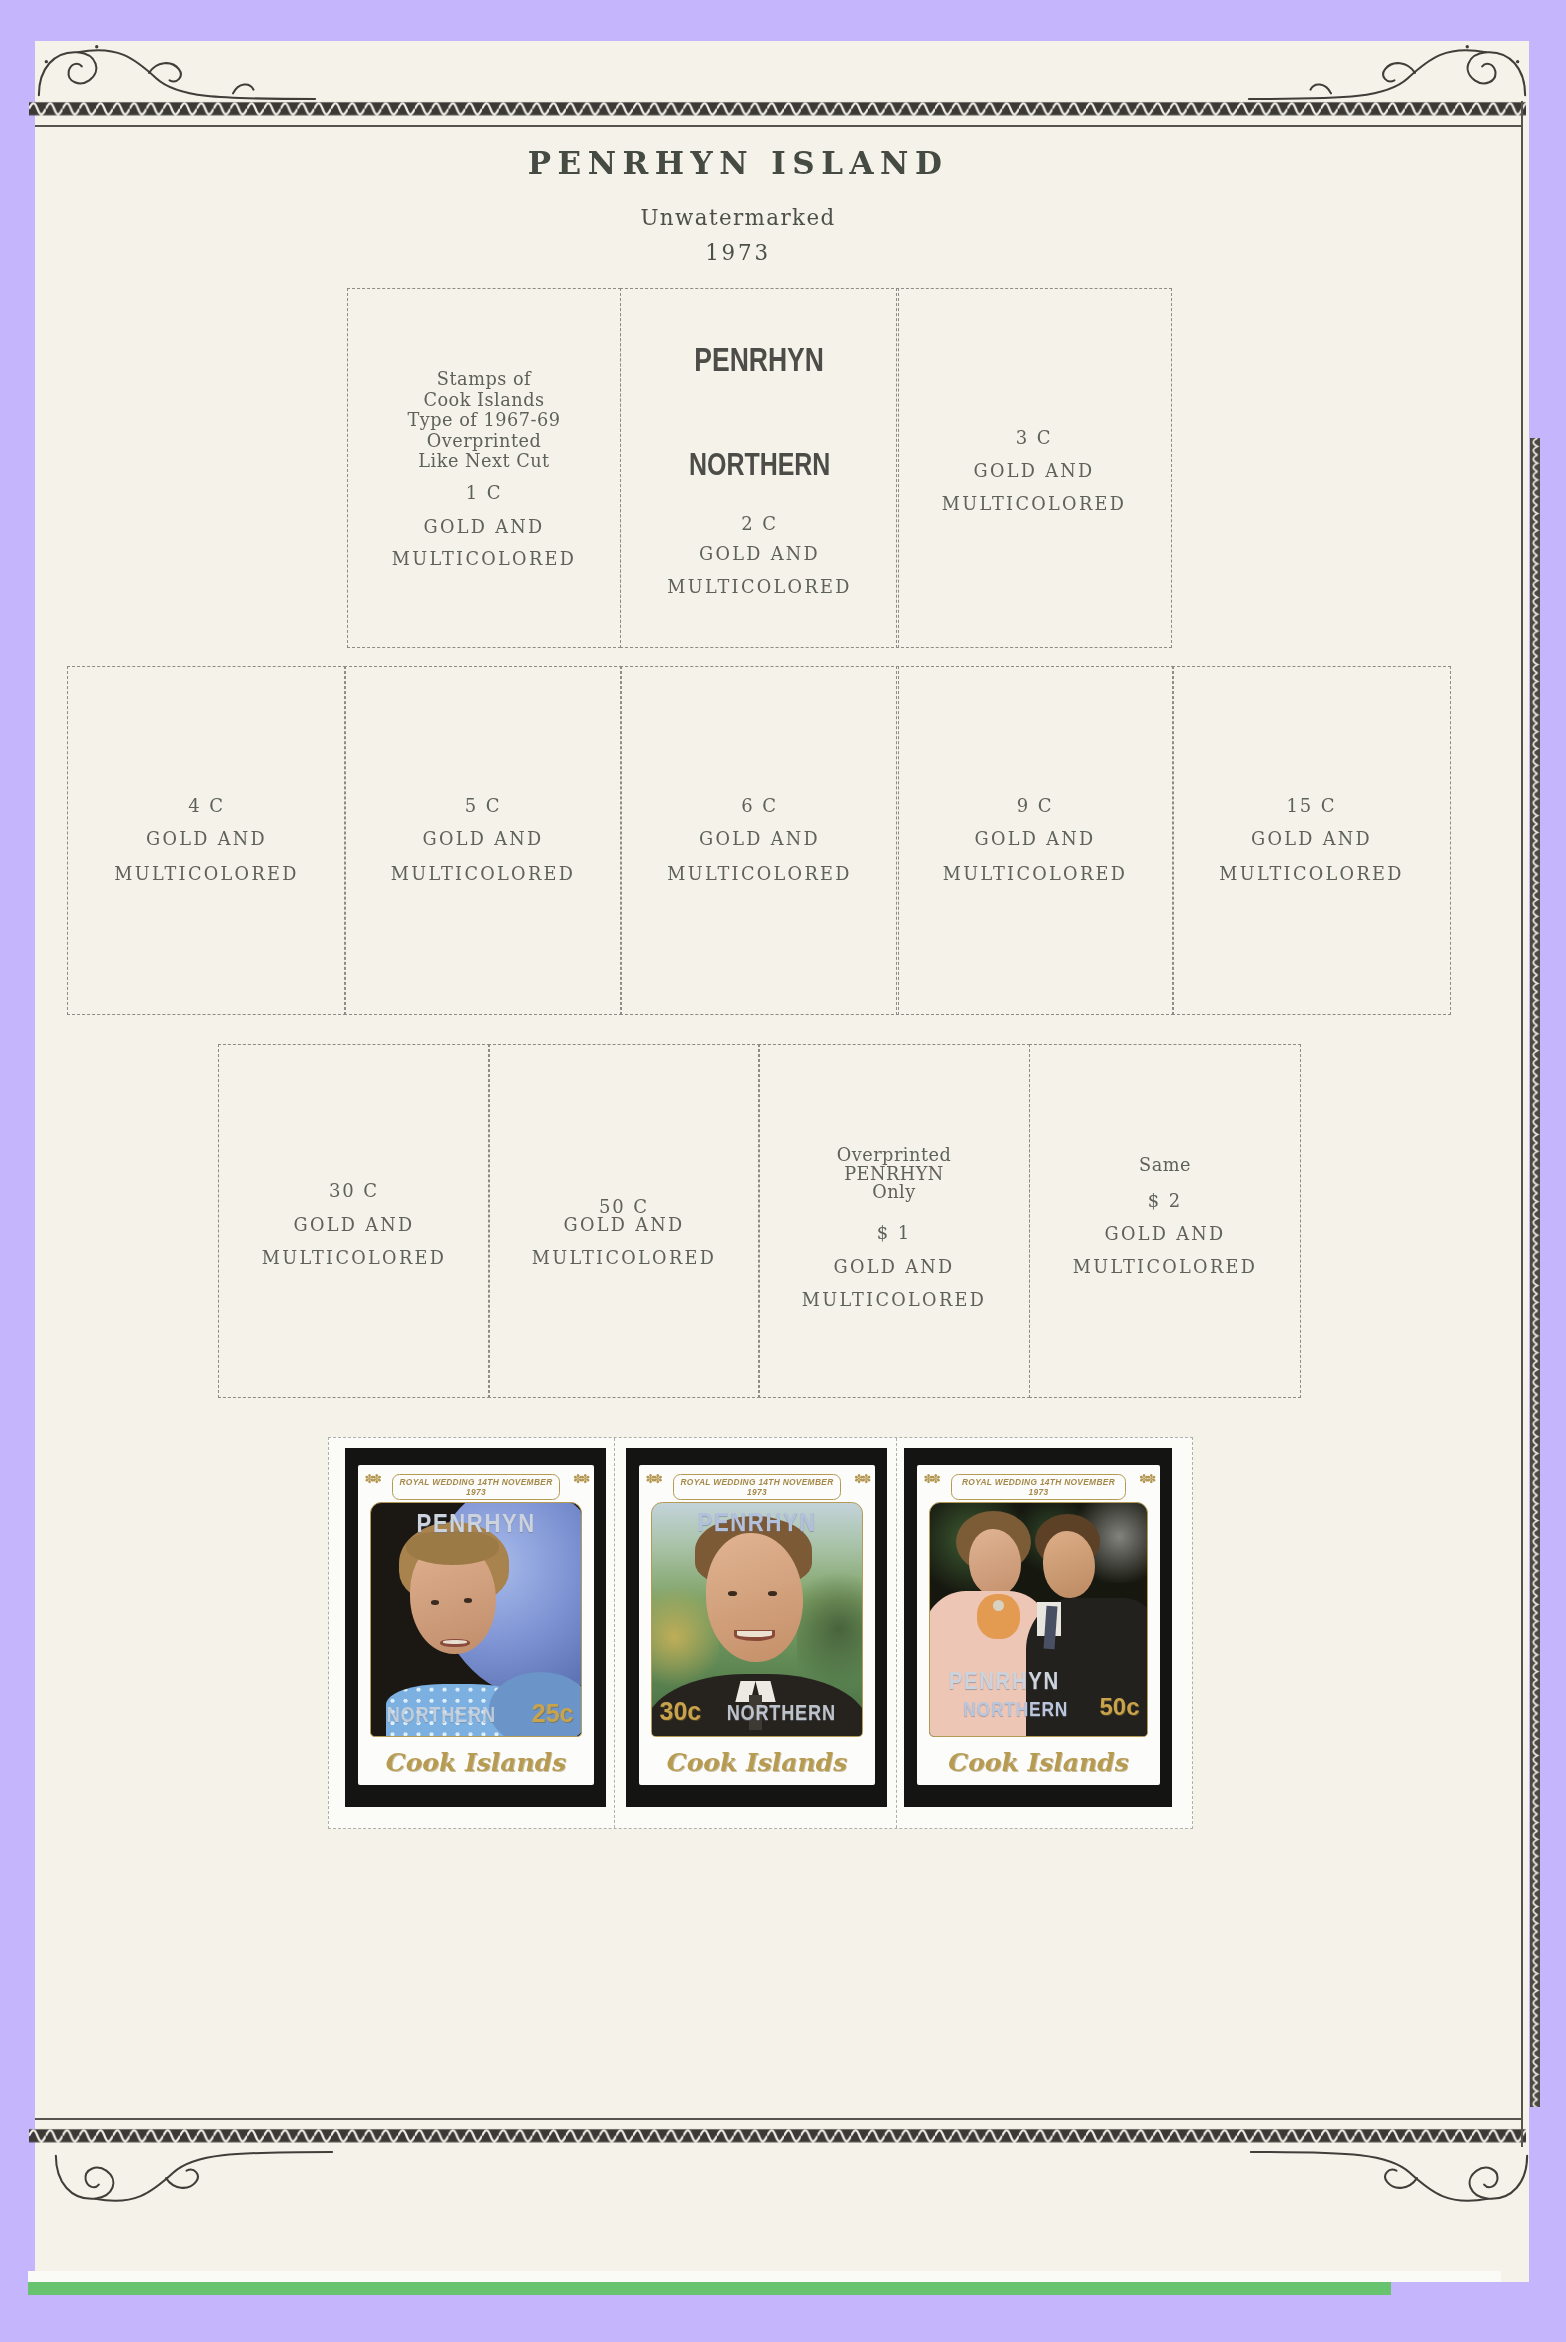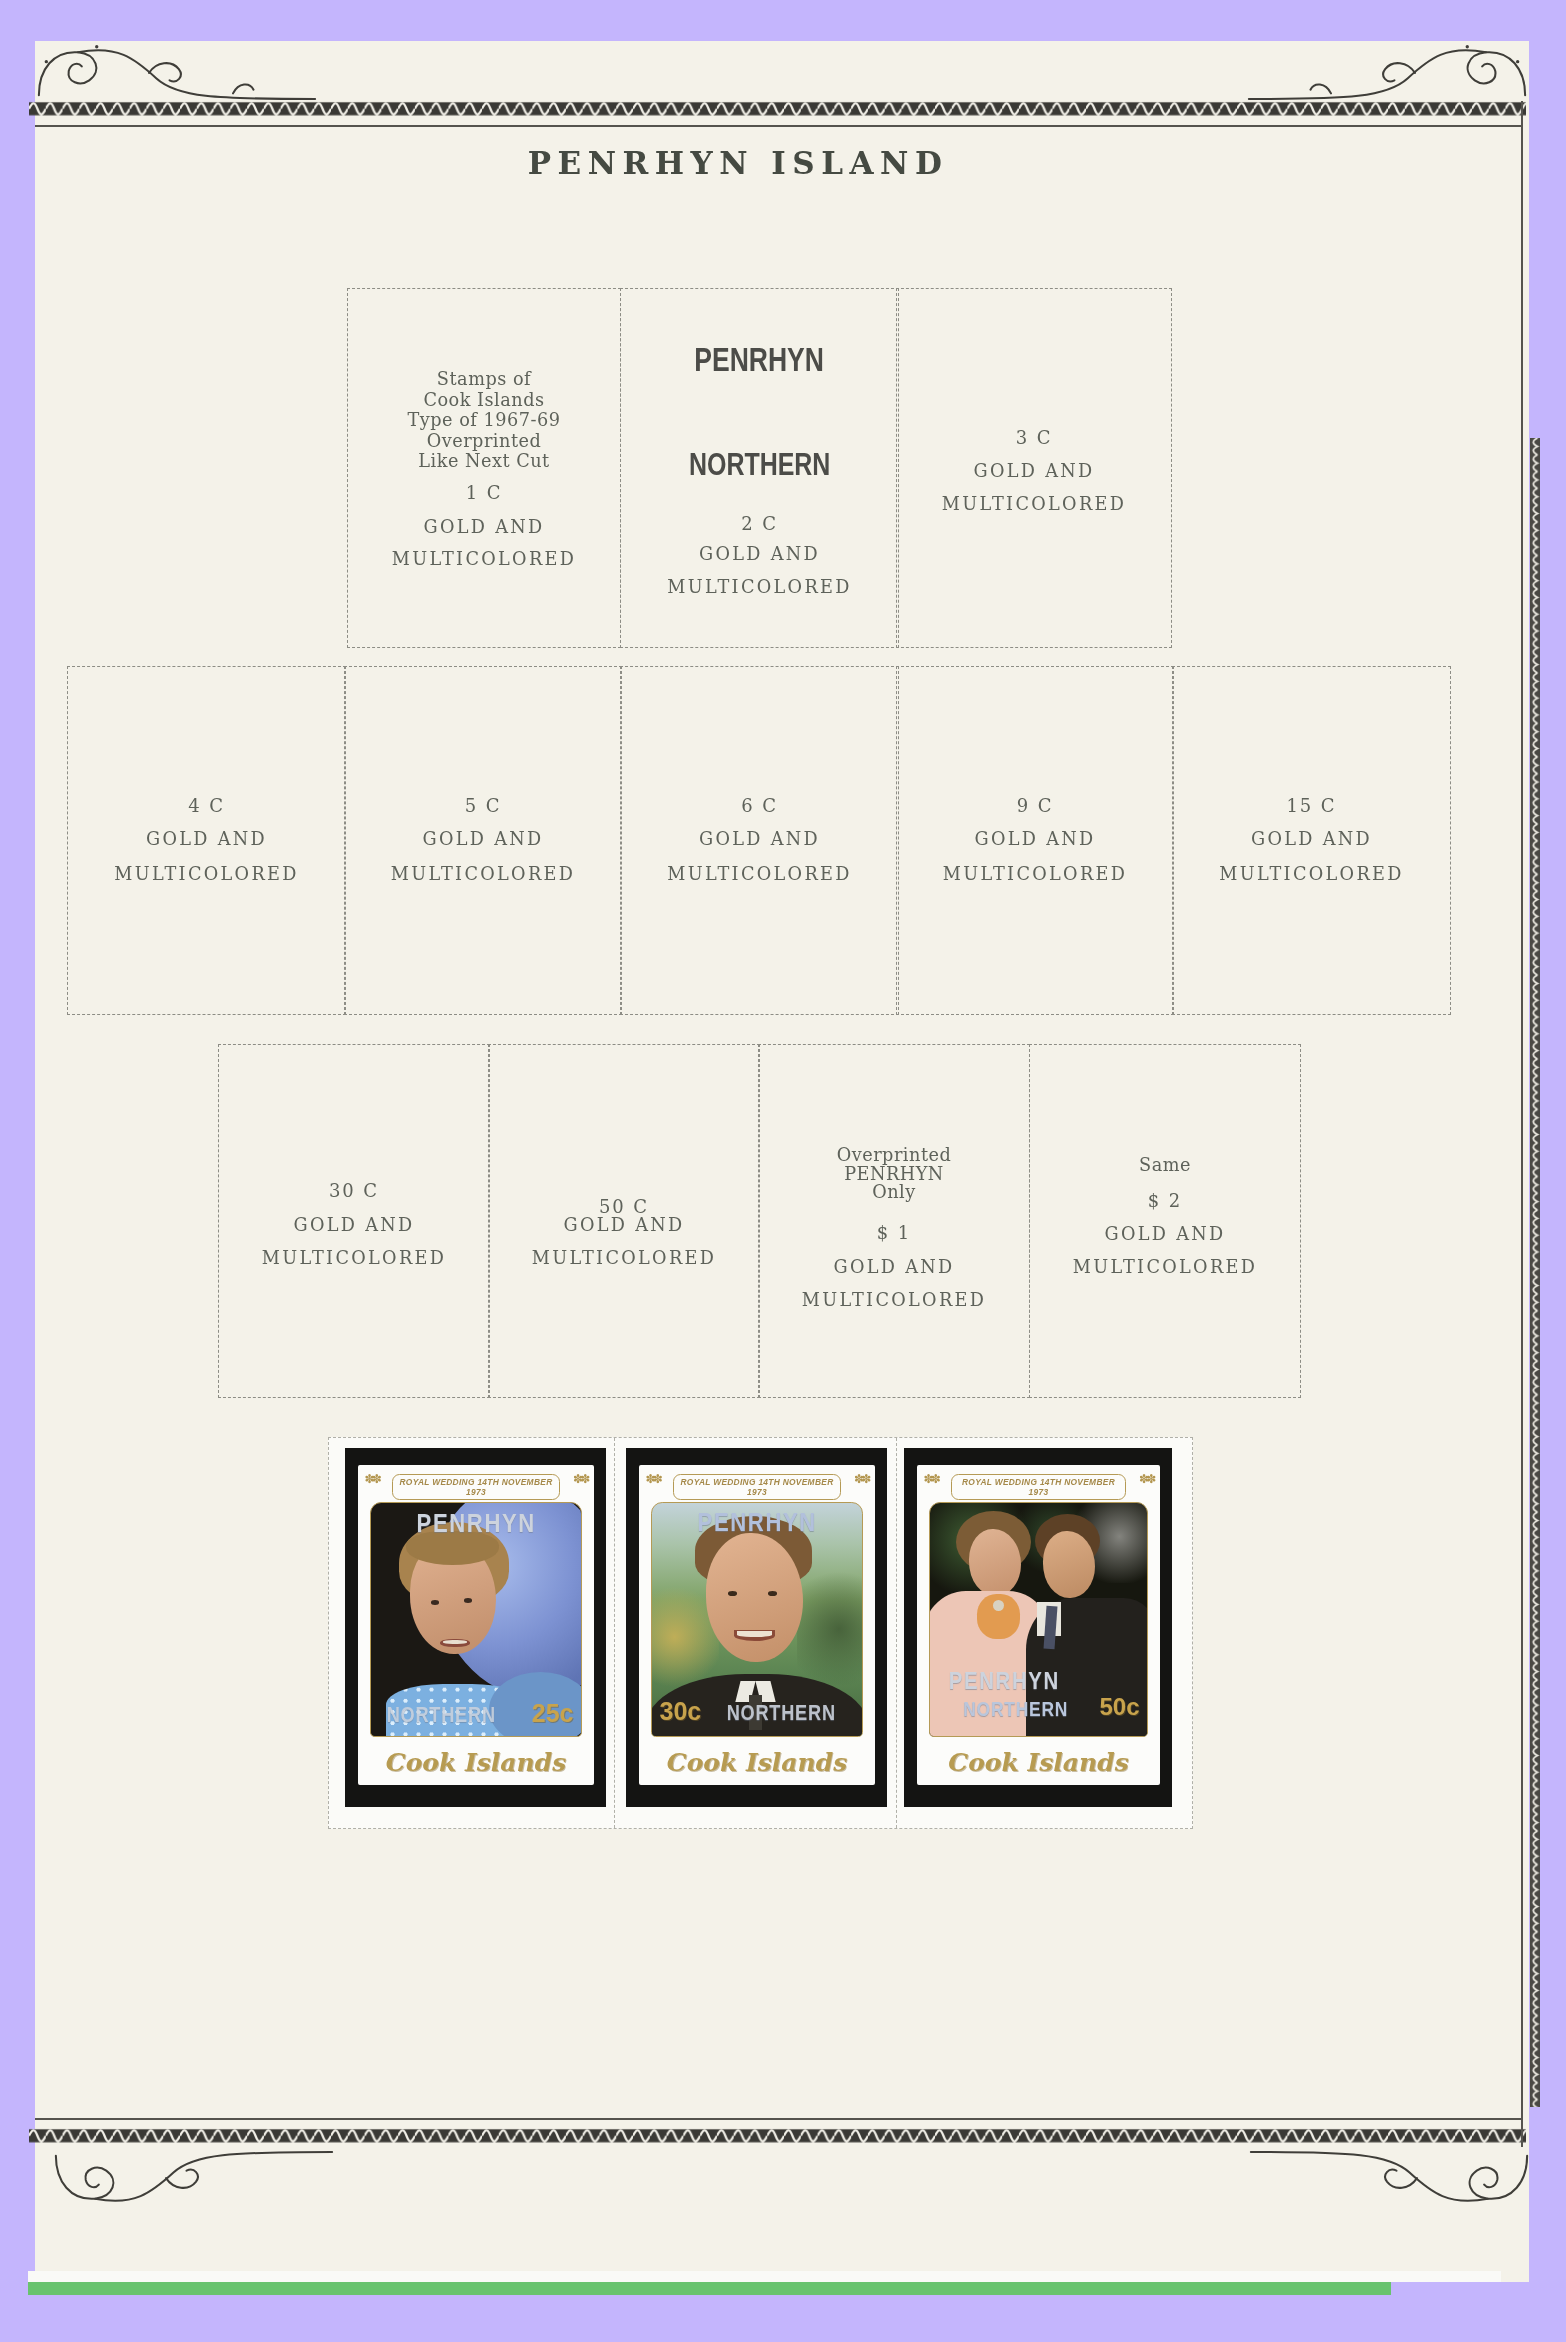--- a/index.html
+++ b/index.html
@@ -113,20 +113,22 @@
     <svg class="flourish" style="left:1214px;top:2109px;transform:scale(-1,-1);" viewBox="0 0 300 64">
       <g fill="none" stroke="#3f3e39" stroke-width="2.2" stroke-linecap="round">
         <path d="M2,58 C2,30 18,10 44,12 C64,14 70,32 56,42 C46,49 32,44 34,32 C36,24 44,22 48,27"></path>
         <path d="M44,12 C86,4 104,18 128,40 C150,60 190,62 298,62"></path>
         <path d="M120,34 C128,22 144,20 152,30 C158,38 150,46 142,42"></path>
       </g>
     </svg>
     <div class="vline" style="left:1486px;top:60px;height:2046px;"></div>
 
     <div class="title">PENRHYN ISLAND</div>
+    <div class="subtitle">Unwatermarked</div>
+    <div class="year">1973</div>
 
     <div class="ph" style="left:312px;top:247px;width:272px;height:358px;">
       <div class="ph-note" style="top:80px;">
         <div>Stamps of</div>
         <div>Cook Islands</div>
         <div>Type of 1967-69</div>
         <div>Overprinted</div>
         <div>Like Next Cut</div>
       </div>
       <div class="ph-denom" style="top:193px;">1 C</div>

